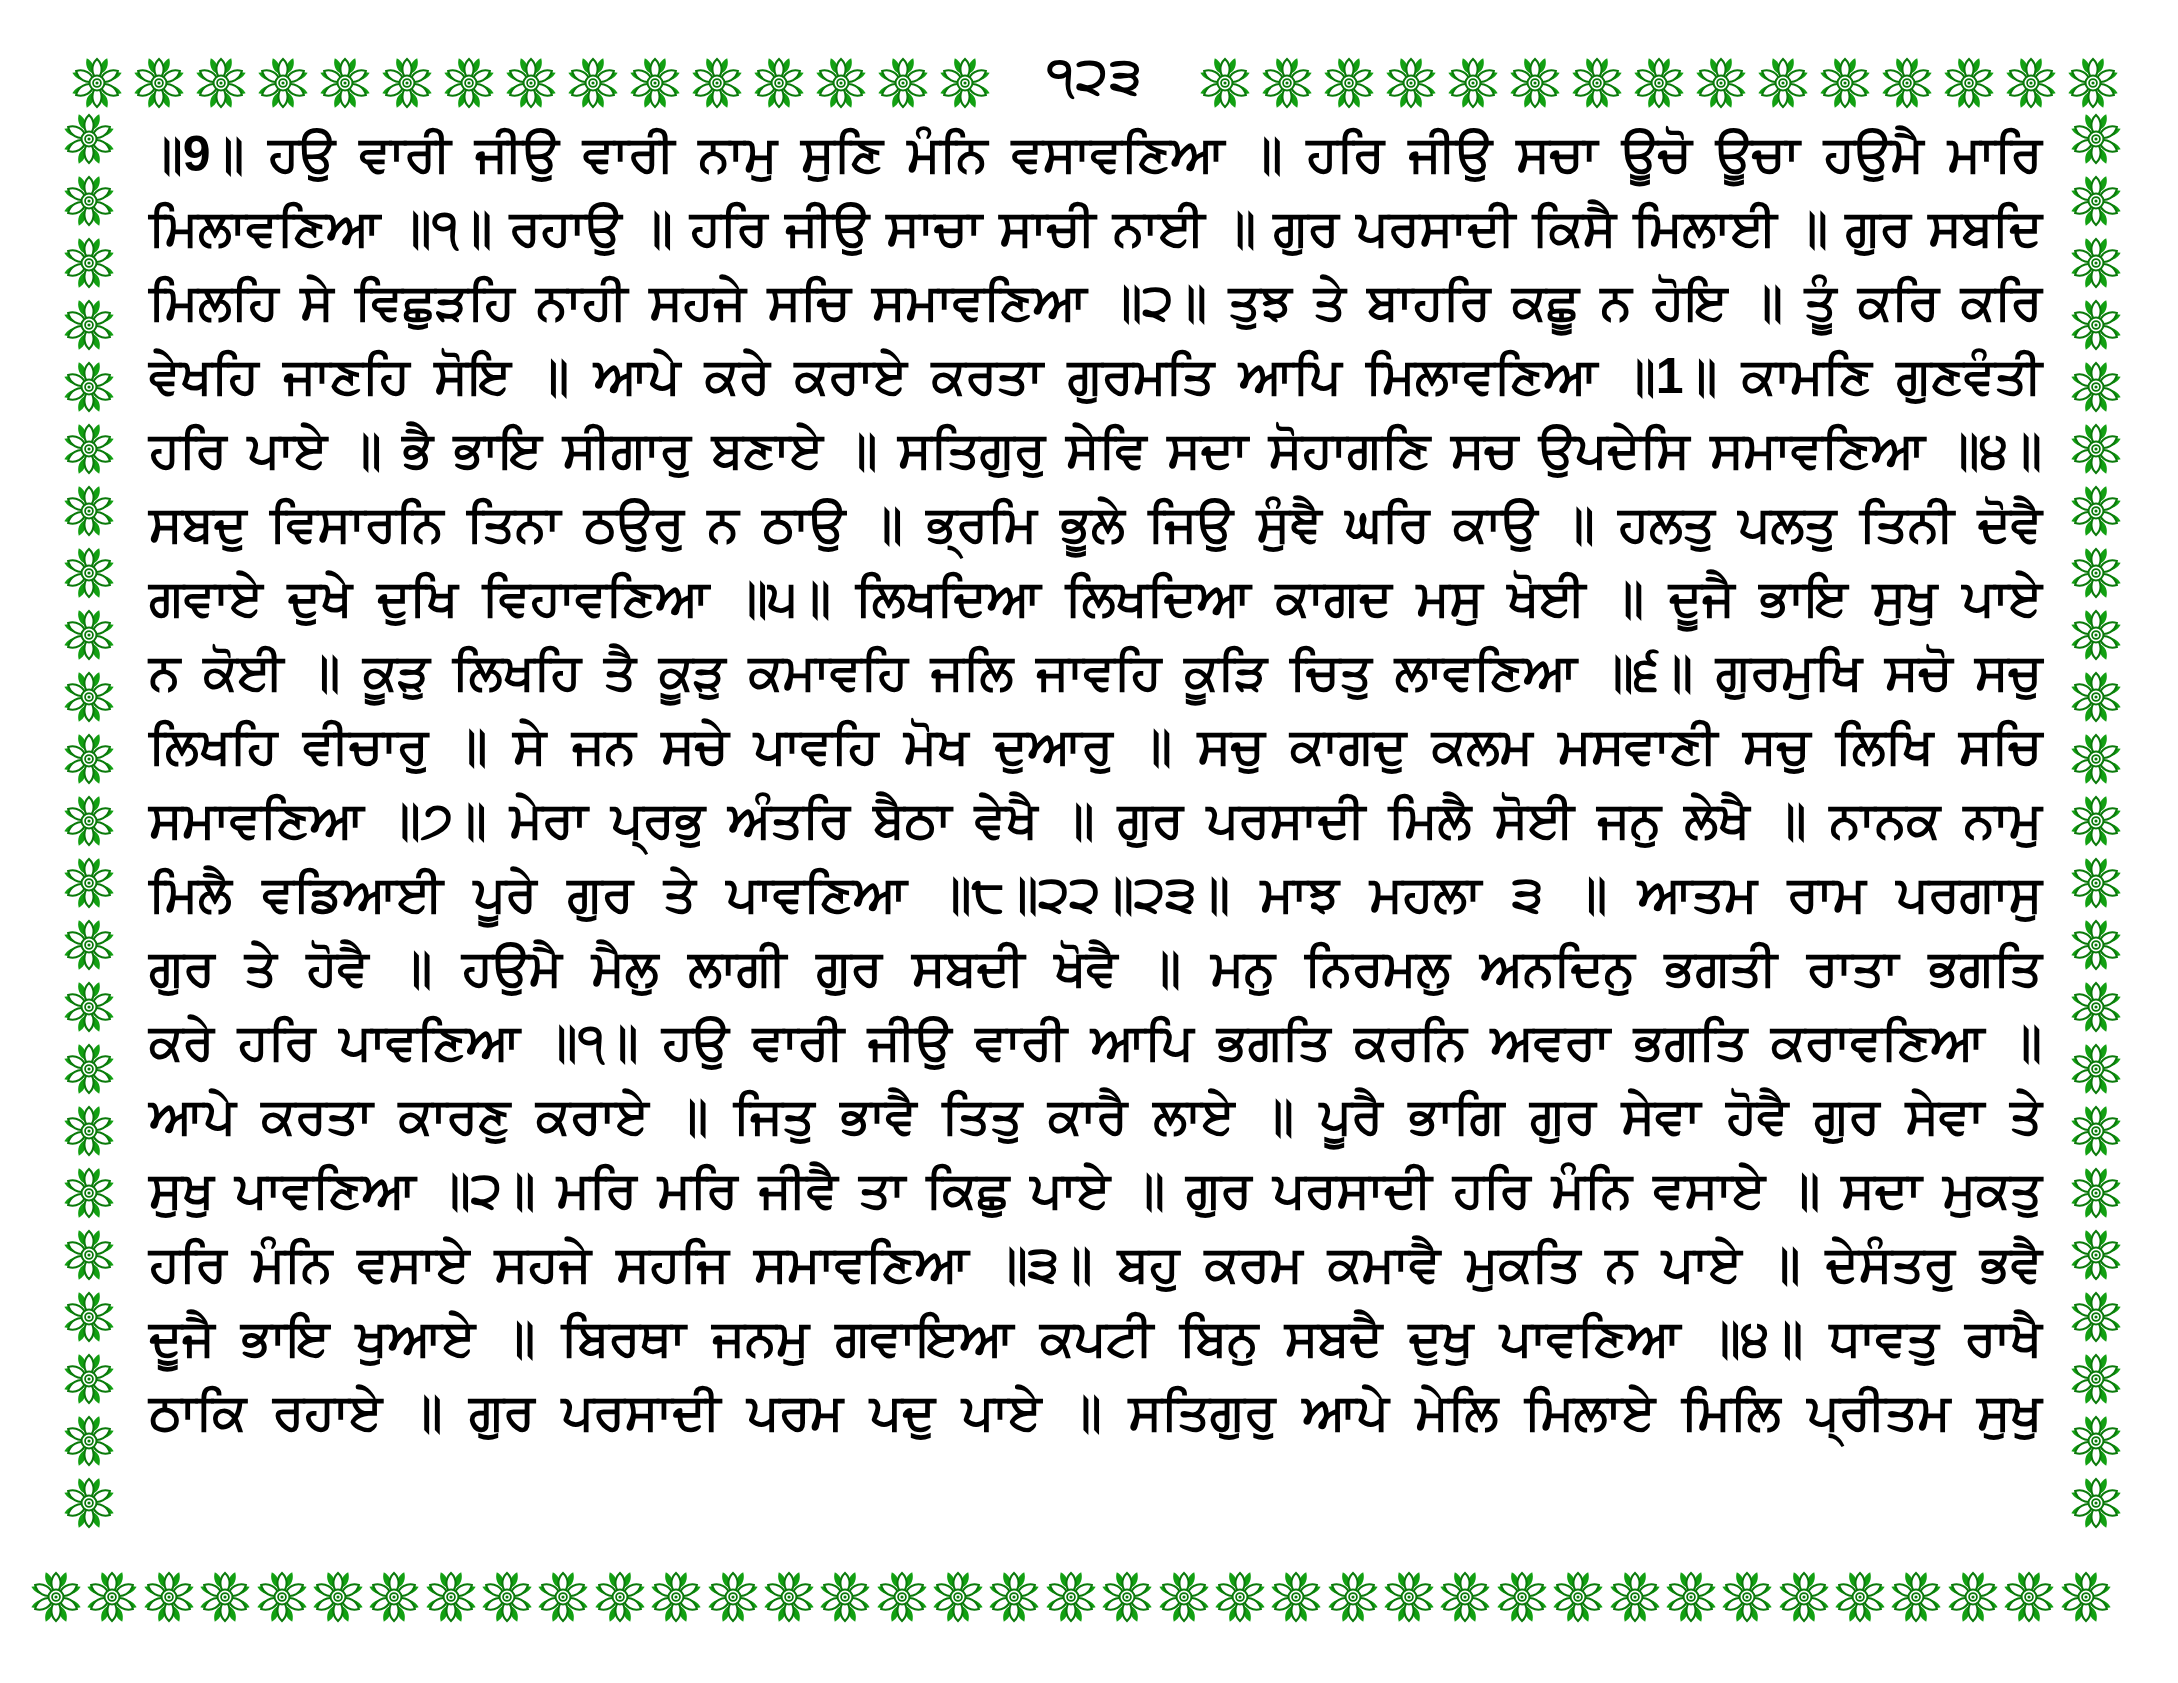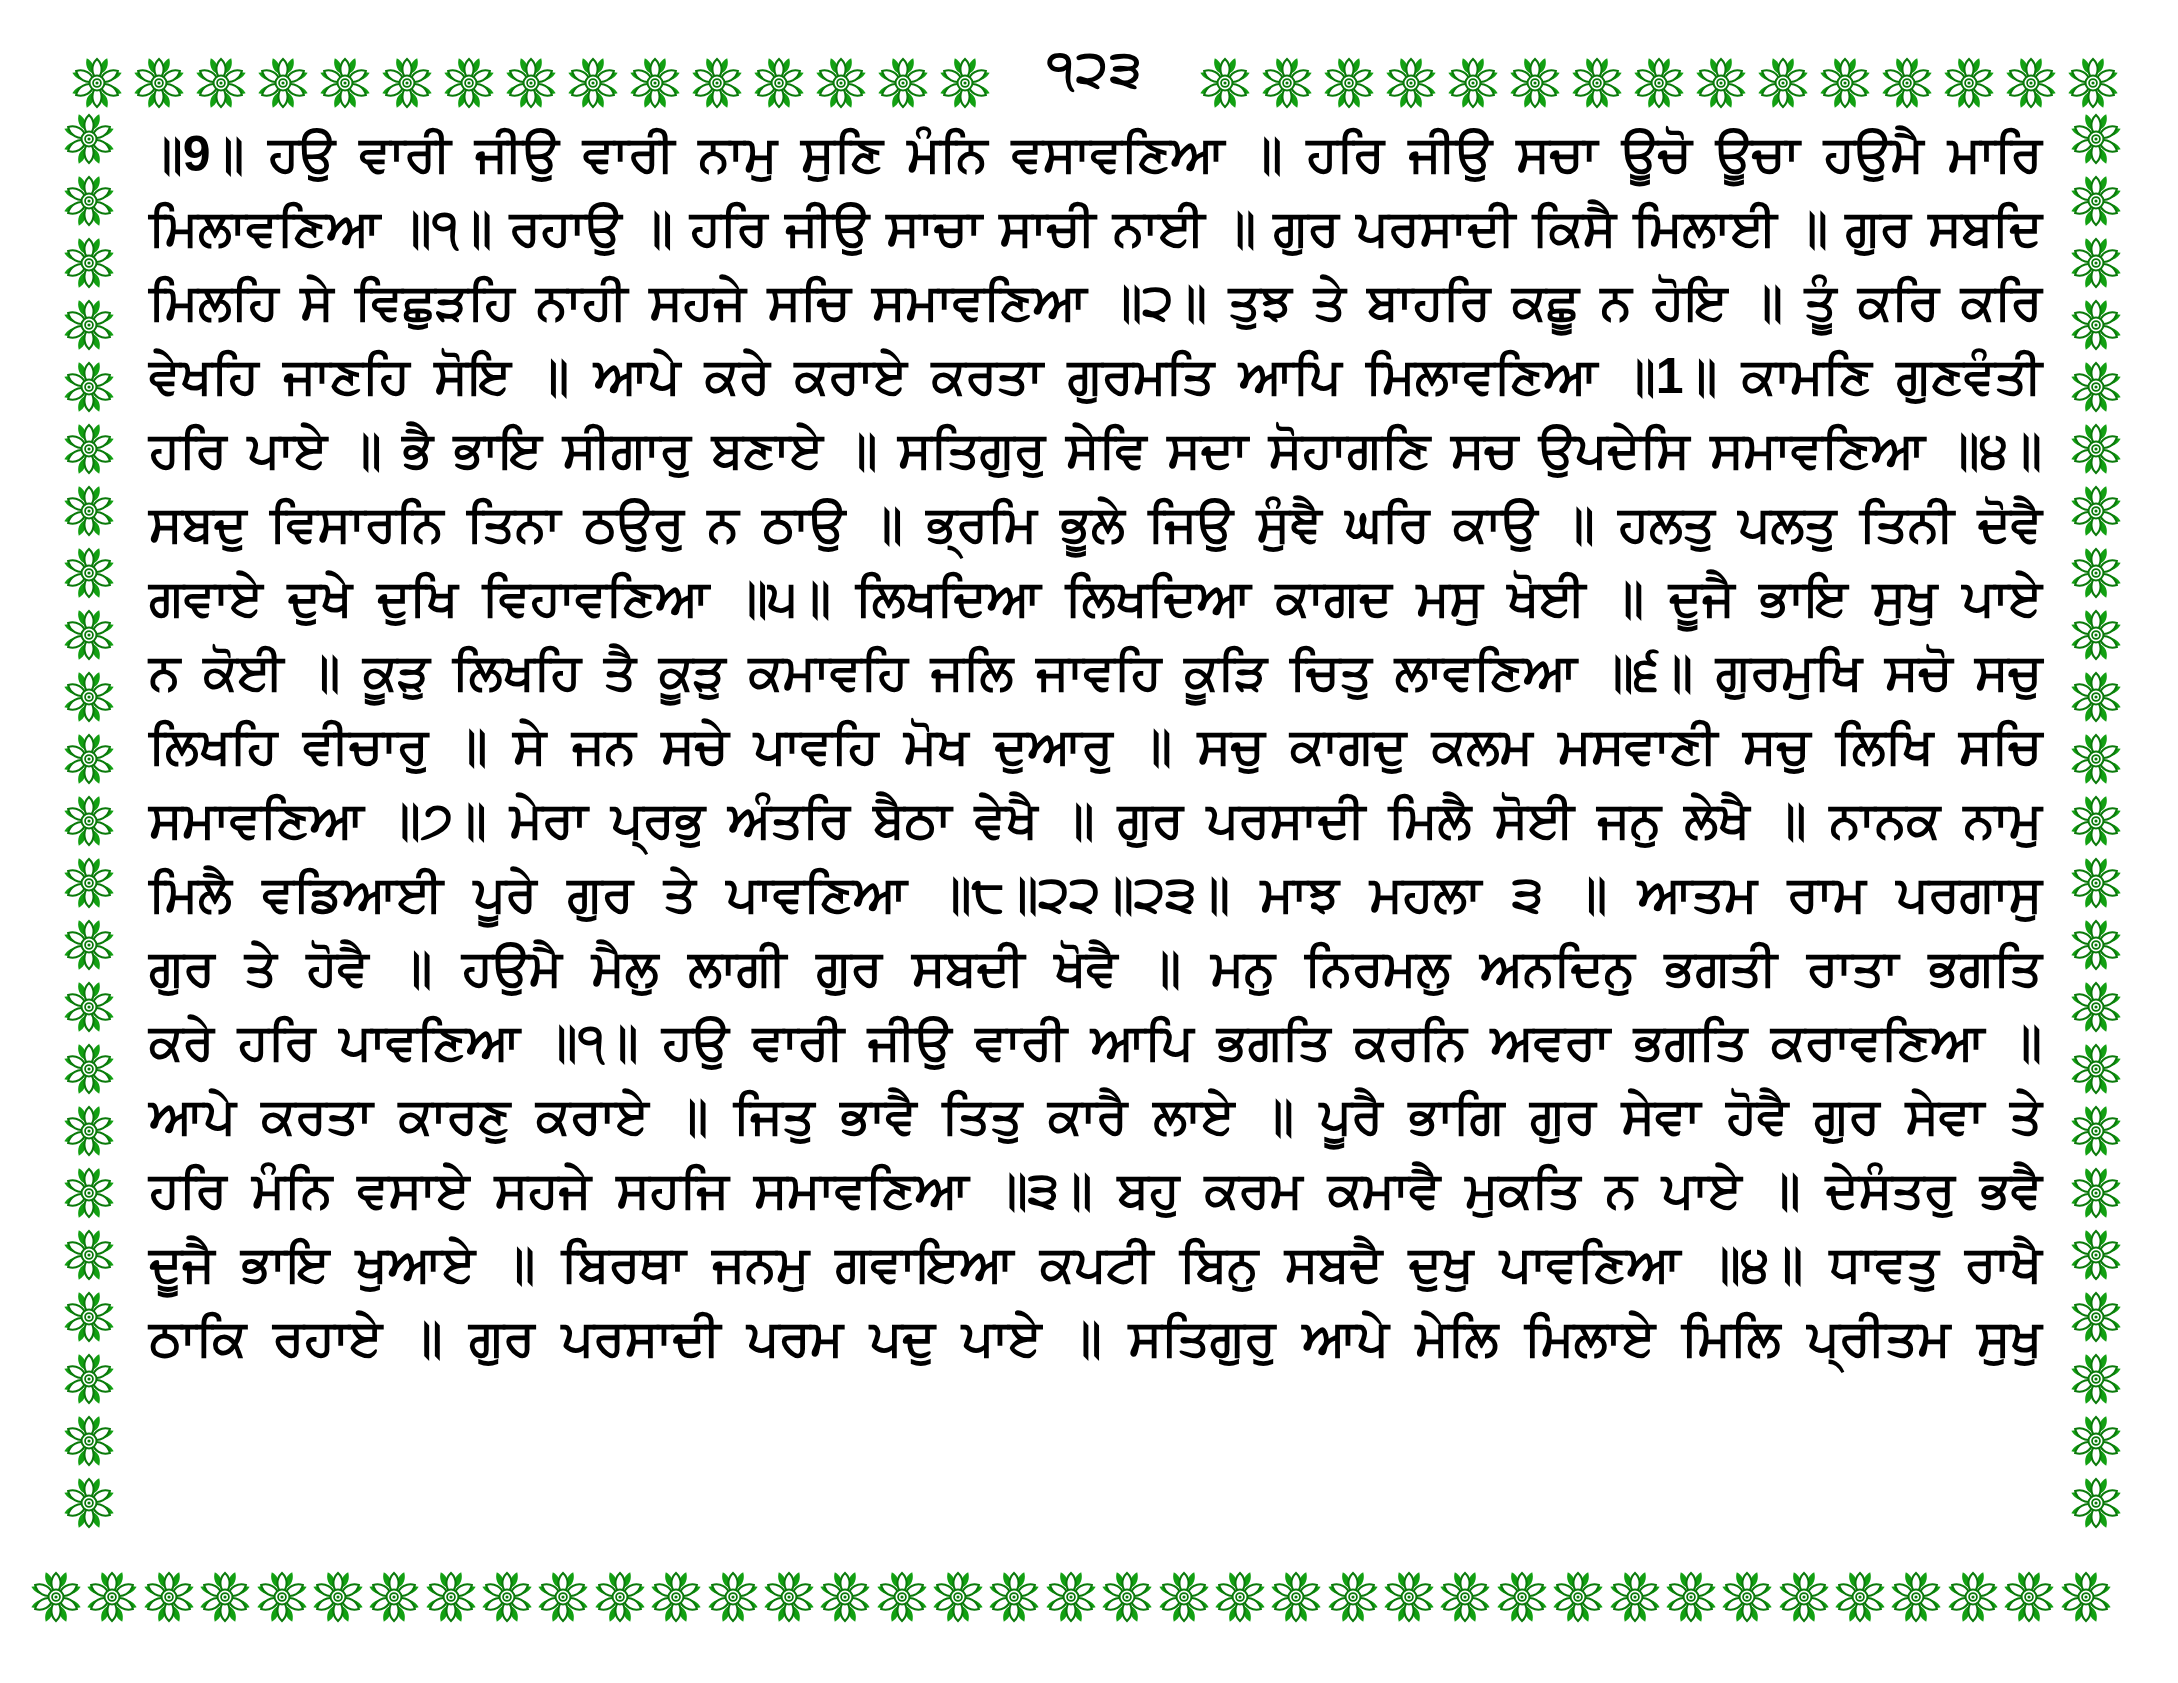--- a/index.html
+++ b/index.html
@@ -12,21 +12,21 @@
   }
   .page { position: absolute; inset: 0; }
 
   
   .flower { width: 56px; height: 56px; flex: 0 0 auto; display: block; }
   .flower-row { display: flex; flex-direction: row; gap: 6px; }
   .flower-col { display: flex; flex-direction: column; gap: 6px; }
 
   .border-top {
     position: absolute; top: 55px; left: 69px; right: 57px;
-    display: flex; justify-content: space-between; 
+    display: flex; justify-content: space-between; align-items: center;
   }
   .page-number {
     font-size: 51px; font-weight: bold; color: #000000;
     line-height: 56px; margin-top: -14px;
     letter-spacing: 2px;
     flex: 1 1 auto; text-align: center; white-space: nowrap;
   }
   .border-left  { position: absolute; top: 111px; left: 61px; }
   .border-right { position: absolute; top: 111px; right: 54px; }
   .border-bottom {
@@ -2676,19 +2676,20 @@
       <div class="text-line">ਹਰਿ ਪਾਏ ॥ ਭੈ ਭਾਇ ਸੀਗਾਰੁ ਬਣਾਏ ॥ ਸਤਿਗੁਰੁ ਸੇਵਿ ਸਦਾ ਸੋਹਾਗਣਿ ਸਚ ਉਪਦੇਸਿ ਸਮਾਵਣਿਆ ॥੪॥</div>
       <div class="text-line">ਸਬਦੁ ਵਿਸਾਰਨਿ ਤਿਨਾ ਠਉਰੁ ਨ ਠਾਉ ॥ ਭ੍ਰਮਿ ਭੂਲੇ ਜਿਉ ਸੁੰਞੈ ਘਰਿ ਕਾਉ ॥ ਹਲਤੁ ਪਲਤੁ ਤਿਨੀ ਦੋਵੈ</div>
       <div class="text-line">ਗਵਾਏ ਦੁਖੇ ਦੁਖਿ ਵਿਹਾਵਣਿਆ ॥੫॥ ਲਿਖਦਿਆ ਲਿਖਦਿਆ ਕਾਗਦ ਮਸੁ ਖੋਈ ॥ ਦੂਜੈ ਭਾਇ ਸੁਖੁ ਪਾਏ</div>
       <div class="text-line">ਨ ਕੋਈ ॥ ਕੂੜੁ ਲਿਖਹਿ ਤੈ ਕੂੜੁ ਕਮਾਵਹਿ ਜਲਿ ਜਾਵਹਿ ਕੂੜਿ ਚਿਤੁ ਲਾਵਣਿਆ ॥੬॥ ਗੁਰਮੁਖਿ ਸਚੋ ਸਚੁ</div>
       <div class="text-line">ਲਿਖਹਿ ਵੀਚਾਰੁ ॥ ਸੇ ਜਨ ਸਚੇ ਪਾਵਹਿ ਮੋਖ ਦੁਆਰੁ ॥ ਸਚੁ ਕਾਗਦੁ ਕਲਮ ਮਸਵਾਣੀ ਸਚੁ ਲਿਖਿ ਸਚਿ</div>
       <div class="text-line">ਸਮਾਵਣਿਆ ॥੭॥ ਮੇਰਾ ਪ੍ਰਭੁ ਅੰਤਰਿ ਬੈਠਾ ਵੇਖੈ ॥ ਗੁਰ ਪਰਸਾਦੀ ਮਿਲੈ ਸੋਈ ਜਨੁ ਲੇਖੈ ॥ ਨਾਨਕ ਨਾਮੁ</div>
       <div class="text-line">ਮਿਲੈ ਵਡਿਆਈ ਪੂਰੇ ਗੁਰ ਤੇ ਪਾਵਣਿਆ ॥੮॥੨੨॥੨੩॥ ਮਾਝ ਮਹਲਾ ੩ ॥ ਆਤਮ ਰਾਮ ਪਰਗਾਸੁ</div>
       <div class="text-line">ਗੁਰ ਤੇ ਹੋਵੈ ॥ ਹਉਮੈ ਮੈਲੁ ਲਾਗੀ ਗੁਰ ਸਬਦੀ ਖੋਵੈ ॥ ਮਨੁ ਨਿਰਮਲੁ ਅਨਦਿਨੁ ਭਗਤੀ ਰਾਤਾ ਭਗਤਿ</div>
       <div class="text-line">ਕਰੇ ਹਰਿ ਪਾਵਣਿਆ ॥੧॥ ਹਉ ਵਾਰੀ ਜੀਉ ਵਾਰੀ ਆਪਿ ਭਗਤਿ ਕਰਨਿ ਅਵਰਾ ਭਗਤਿ ਕਰਾਵਣਿਆ ॥</div>
       <div class="text-line">ਆਪੇ ਕਰਤਾ ਕਾਰਣੁ ਕਰਾਏ ॥ ਜਿਤੁ ਭਾਵੈ ਤਿਤੁ ਕਾਰੈ ਲਾਏ ॥ ਪੂਰੈ ਭਾਗਿ ਗੁਰ ਸੇਵਾ ਹੋਵੈ ਗੁਰ ਸੇਵਾ ਤੇ</div>
+      <div class="text-line">ਸੁਖੁ ਪਾਵਣਿਆ ॥੨॥ ਮਰਿ ਮਰਿ ਜੀਵੈ ਤਾ ਕਿਛੁ ਪਾਏ ॥ ਗੁਰ ਪਰਸਾਦੀ ਹਰਿ ਮੰਨਿ ਵਸਾਏ ॥ ਸਦਾ ਮੁਕਤੁ</div>
       <div class="text-line">ਹਰਿ ਮੰਨਿ ਵਸਾਏ ਸਹਜੇ ਸਹਜਿ ਸਮਾਵਣਿਆ ॥੩॥ ਬਹੁ ਕਰਮ ਕਮਾਵੈ ਮੁਕਤਿ ਨ ਪਾਏ ॥ ਦੇਸੰਤਰੁ ਭਵੈ</div>
       <div class="text-line">ਦੂਜੈ ਭਾਇ ਖੁਆਏ ॥ ਬਿਰਥਾ ਜਨਮੁ ਗਵਾਇਆ ਕਪਟੀ ਬਿਨੁ ਸਬਦੈ ਦੁਖੁ ਪਾਵਣਿਆ ॥੪॥ ਧਾਵਤੁ ਰਾਖੈ</div>
       <div class="text-line">ਠਾਕਿ ਰਹਾਏ ॥ ਗੁਰ ਪਰਸਾਦੀ ਪਰਮ ਪਦੁ ਪਾਏ ॥ ਸਤਿਗੁਰੁ ਆਪੇ ਮੇਲਿ ਮਿਲਾਏ ਮਿਲਿ ਪ੍ਰੀਤਮ ਸੁਖੁ</div>
     </div>
 
 </div>
 
 
 </body></html>

